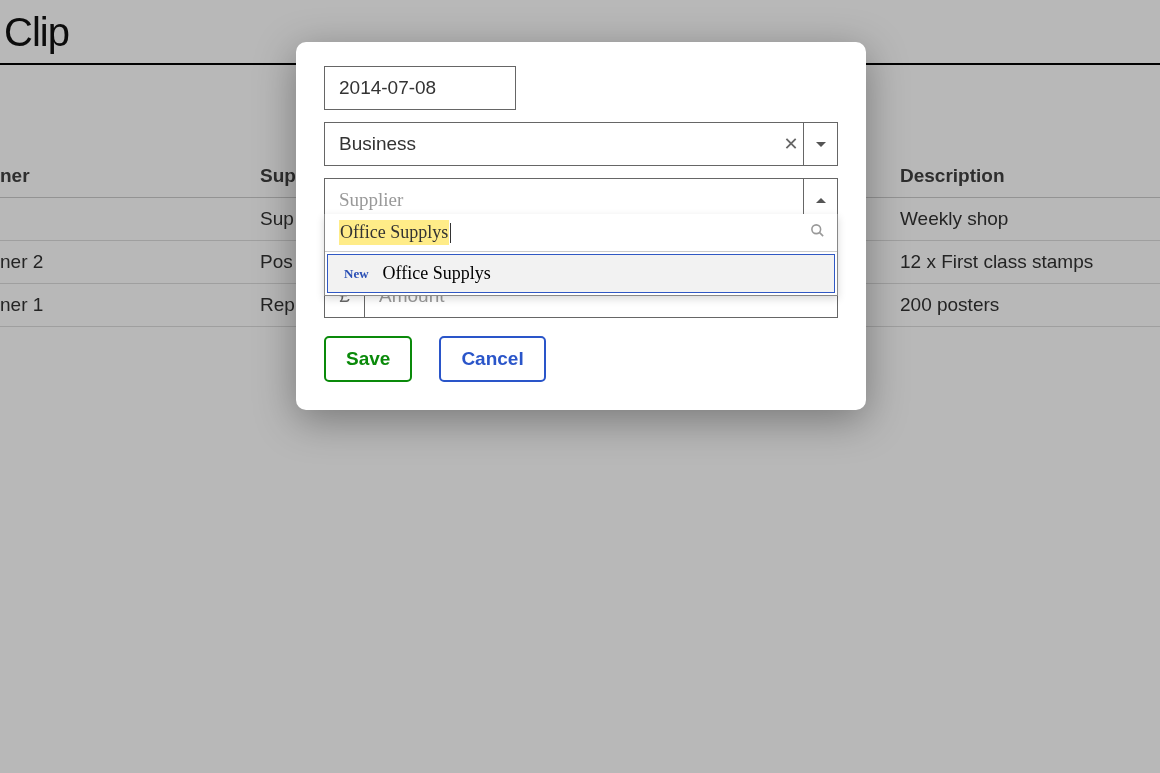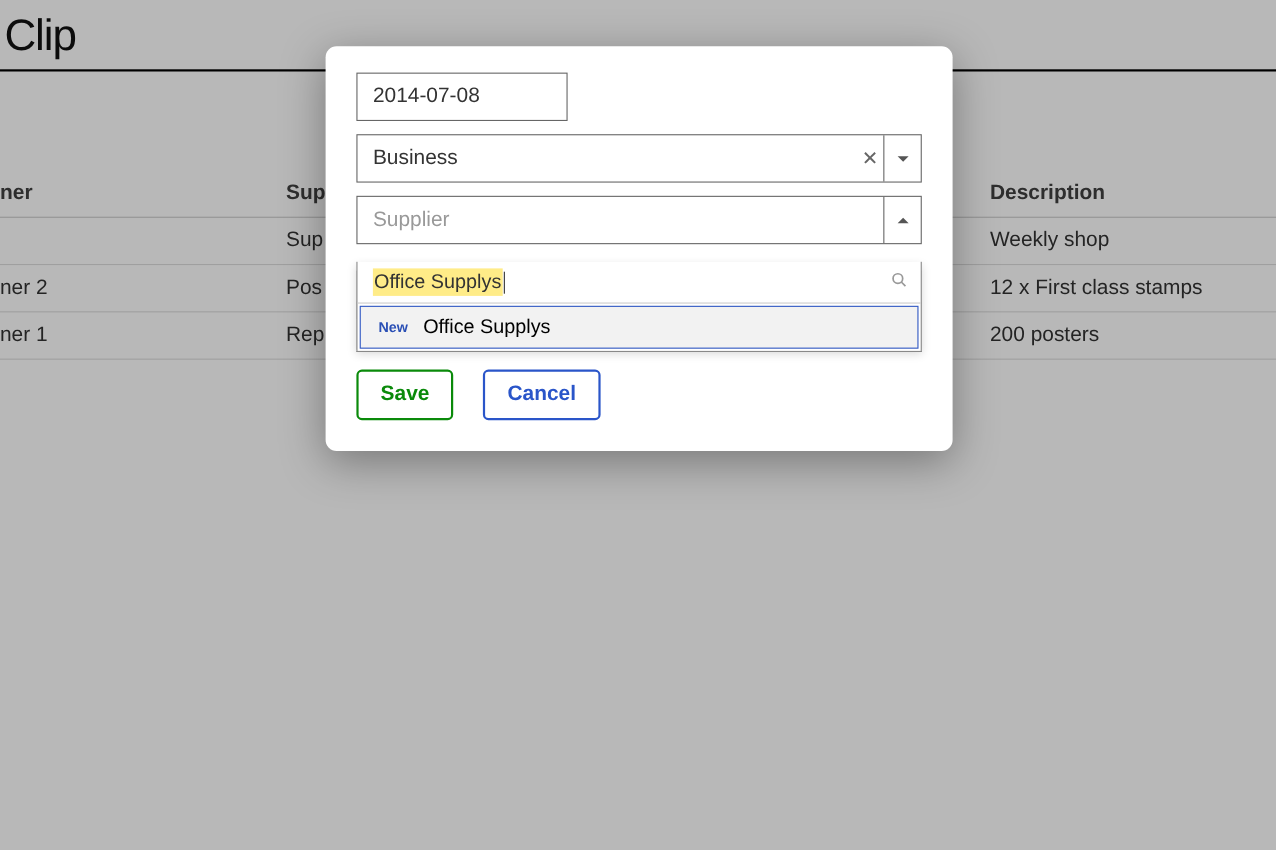--- a/index.html
+++ b/index.html
@@ -151,24 +151,25 @@
       border-top: 5px solid #555;
     }
     .arrow-up {
       width: 0; height: 0;
       border-left: 5px solid transparent;
       border-right: 5px solid transparent;
       border-bottom: 5px solid #555;
     }
     .supplier-wrapper {
       position: relative;
+      font-family: Liberation Serif, serif;
     }
     .dropdown-panel {
       position: absolute;
-      top: 60px;
+      top: 36px;
       left: 0;
       width: 514px;
       background: #fff;
       border: 1px solid #888;
       border-top: none;
       z-index: 10;
       box-shadow: 0 3px 8px rgba(0,0,0,0.15);
     }
     .dropdown-search {
       display: flex;

